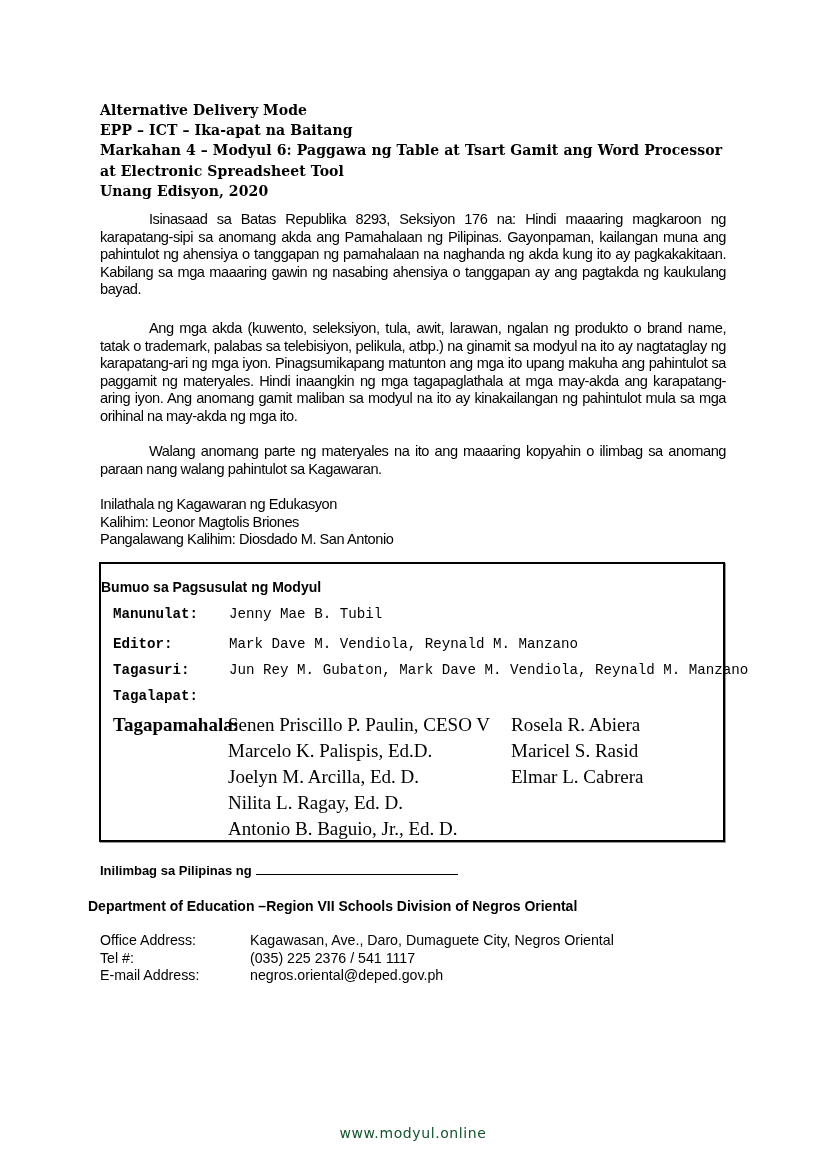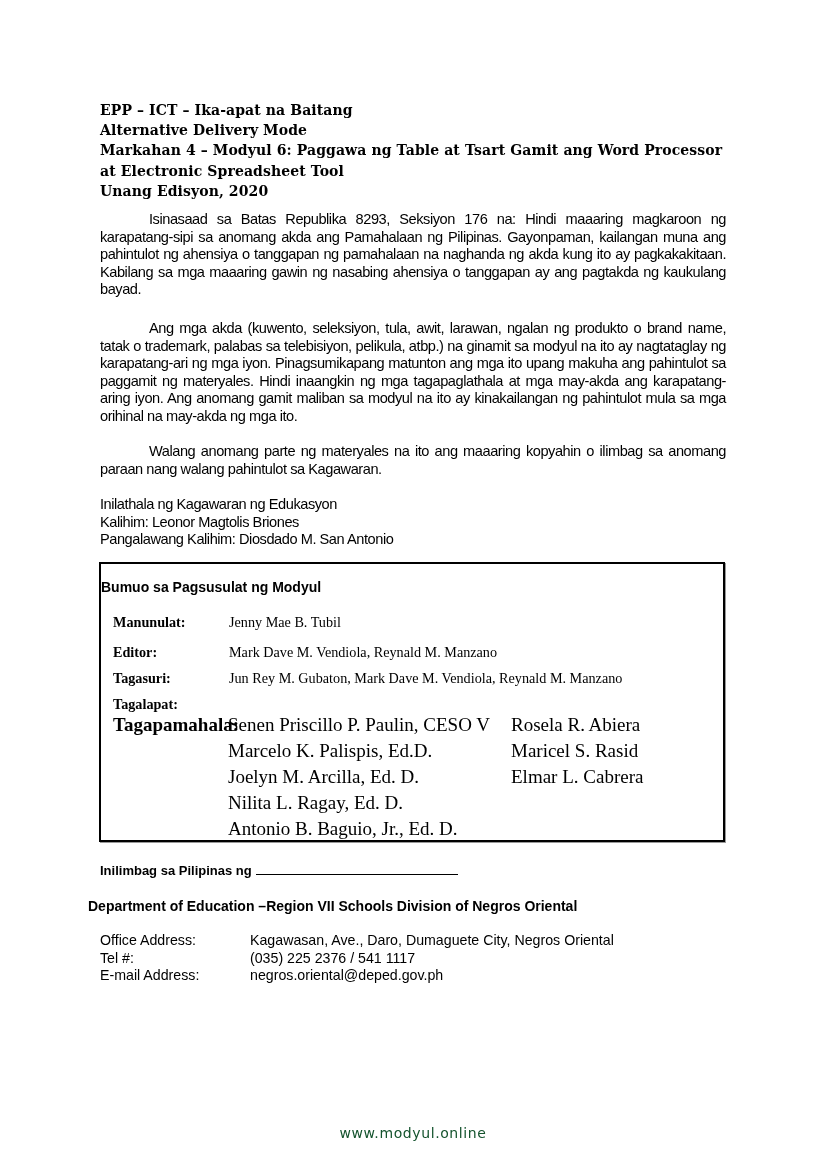--- a/index.html
+++ b/index.html
@@ -19,22 +19,22 @@
   .p3 { top: 443px; }
 
   .pub { position: absolute; left: 100px; top: 496px; font-family: "Liberation Sans", sans-serif;
     font-size: 14.6px; line-height: 17.6px; letter-spacing: -0.45px; }
   .pub div { white-space: nowrap; }
 
   .box { position: absolute; left: 99px; top: 562px; width: 622px; height: 276px;
     border: 2.5px solid #000; box-shadow: 1px 1px 0 #999; }
   .box-title { position: absolute; left: 0; right: 0; top: 15px; text-align: left;
     font-family: "Liberation Sans", sans-serif; font-weight: bold; font-size: 14px; }
-  .row { position: absolute; left: 12px; font-family: Liberation Serif, serif; font-size: 14.2px;
-    white-space: nowrap; margin-top: 8px; }
+  .row { position: absolute; left: 12px; font-family: Liberation Mono, monospace; font-size: 14.2px;
+    white-space: nowrap; }
   .row .lbl { font-weight: bold; display: inline-block; width: 116px; }
   .row .val { display: inline-block; }
   .r-man { top: 42px; }
   .r-edi { top: 72px; }
   .r-tag { top: 98px; }
   .r-tgl { top: 124px; }
   .mgr { position: absolute; font-family: Liberation Serif, serif; font-size: 19px; white-space: nowrap; }
   .mgr-lbl { left: 12px; top: 150px; font-weight: bold; }
   .col1 { left: 127px; }
   .col2 { left: 410px; }
@@ -54,22 +54,22 @@
 
   .watermark { position: absolute; left: 0; right: 0; top: 1125px; text-align: center;
     font-family: "DejaVu Sans", sans-serif; font-size: 14px; color: #14532d; letter-spacing: 0.6px; }
 </style>
 </head>
 <body>
 
 <div class="page">
 
   <div class="head">
+    <div>Alternative Delivery Mode</div>
     <div>EPP – ICT – Ika-apat na Baitang</div>
-    <div>Alternative Delivery Mode</div>
     <div>Markahan 4 – Modyul 6: Paggawa ng Table at Tsart Gamit ang Word Processor</div>
     <div>at Electronic Spreadsheet Tool</div>
     <div>Unang Edisyon, 2020</div>
   </div>
 
   <div class="para p1">
     <p>Isinasaad sa Batas Republika 8293, Seksiyon 176 na: Hindi maaaring magkaroon ng karapatang-sipi sa anomang akda ang Pamahalaan ng Pilipinas. Gayonpaman, kailangan muna ang pahintulot ng ahensiya o tanggapan ng pamahalaan na naghanda ng akda kung ito ay pagkakakitaan. Kabilang sa mga maaaring gawin ng nasabing ahensiya o tanggapan ay ang pagtakda ng kaukulang bayad.</p>
   </div>
   <div class="para p2">
     <p>Ang mga akda (kuwento, seleksiyon, tula, awit, larawan, ngalan ng produkto o brand name, tatak o trademark, palabas sa telebisiyon, pelikula, atbp.) na ginamit sa modyul na ito ay nagtataglay ng karapatang-ari ng mga iyon. Pinagsumikapang matunton ang mga ito upang makuha ang pahintulot sa paggamit ng materyales. Hindi inaangkin ng mga tagapaglathala at mga may-akda ang karapatang-aring iyon. Ang anomang gamit maliban sa modyul na ito ay kinakailangan ng pahintulot mula sa mga orihinal na may-akda ng mga ito.</p>

